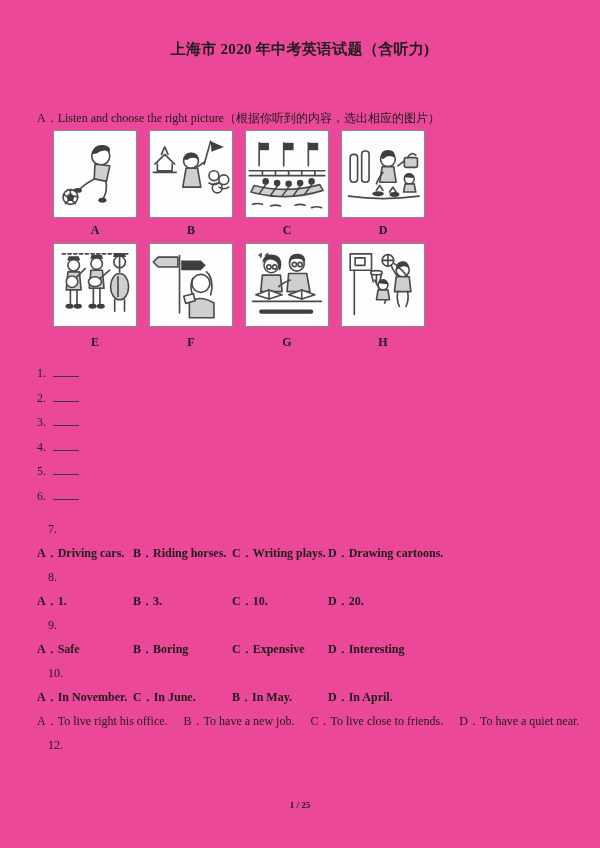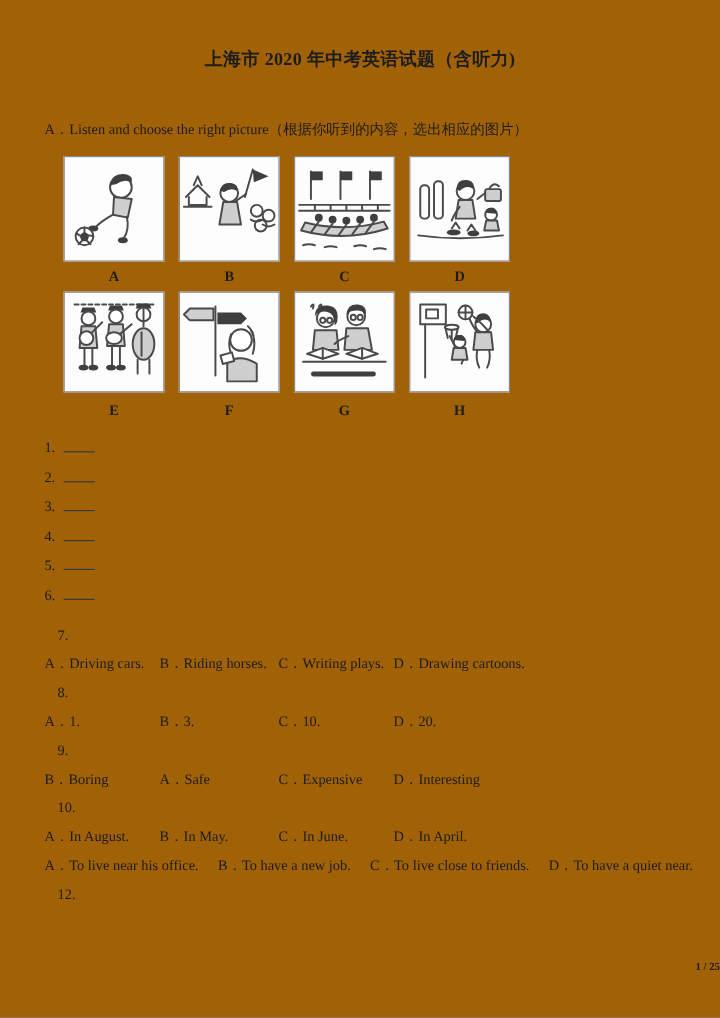--- a/index.html
+++ b/index.html
@@ -1,22 +1,22 @@
 <!DOCTYPE html>
 <html><head>
 <meta charset="utf-8">
 <style>
   html,body{margin:0;padding:0;background:#888;}
   .page{
-    position:relative;width:600px;height:848px;margin:0 auto;background:#a16207;
+    position:relative;width:600px;height:848px;margin:0 auto;background:#ec4899;
     font-family:"Liberation Serif","DejaVu Serif",serif;color:#1c1c1c;overflow:hidden;
   }
   .title{position:absolute;top:40px;left:0;width:100%;text-align:center;
     font-size:15px;font-weight:bold;letter-spacing:.3px;}
-  .heading{position:absolute;top:100px;left:37px;width:540px;font-size:12px;}
+  .heading{position:absolute;top:110px;left:37px;width:540px;font-size:12px;}
   .pic-row{position:absolute;left:53px;display:flex;gap:12px;}
   .pic-row.r1{top:130px;}
   .pic-row.r2{top:243px;}
   .pic-cell{width:84px;display:flex;flex-direction:column;align-items:center;}
   .pic-box{width:84px;border:1px solid #8a8a8a;background:#fdfdfd;box-sizing:border-box;}
   .r1 .pic-box{height:88px;}
   .r2 .pic-box{height:84px;}
   .pic-box svg{width:100%;height:100%;display:block;}
   .pic-label{font-size:12px;font-weight:bold;}
   .r1 .pic-label{margin-top:5px;}
@@ -24,24 +24,24 @@
   .pic-box svg *{stroke:#4a4a4a;fill:none;stroke-width:2;stroke-linecap:round;stroke-linejoin:round;}
   .pic-box svg .dk{fill:#3f3f3f;stroke:none;}
   .pic-box svg .gy{fill:#cfcfcf;stroke:#4a4a4a;}
   .pic-box svg .wh{fill:#ffffff;stroke:#4a4a4a;}
   .blanks{position:absolute;left:37px;top:363px;font-size:12px;}
   .blank-row{height:24.5px;}
   .blank-line{display:inline-block;width:26px;height:13px;margin-left:7px;
     border-bottom:1.4px solid #3a3a3a;}
   .questions{position:absolute;left:37px;top:517px;width:556px;font-size:12px;line-height:24px;}
   .qnum{height:24px;padding-left:11px;}
-  .opts{display:grid;grid-template-columns:96px 99px 96px auto;height:24px;white-space:nowrap;}
+  .opts{display:grid;grid-template-columns:96px 99px 96px auto;height:24px;white-space:nowrap;font-weight:bold;}
   .opts-inline{width:556px;}
   .opts-inline span{margin-right:13px;}
-  .footer{position:absolute;top:800px;left:0;width:100%;text-align:right;
+  .footer{position:absolute;top:800px;left:0;width:100%;text-align:center;
     font-size:9px;font-weight:bold;}
   .watermark{position:absolute;left:458px;top:844px;
     font-family:"DejaVu Sans","Liberation Sans",sans-serif;
     font-size:27px;font-weight:bold;color:#fff;letter-spacing:2px;
     -webkit-text-stroke:2px #242424;
     text-shadow:-2px -2px 0 #242424,2px -2px 0 #242424,-2px 2px 0 #242424,2px 2px 0 #242424;margin-top:48px;}
 </style>
 </head>
 <body>
 
@@ -243,34 +243,34 @@
     </div>
     <div class="qnum">8.</div>
     <div class="opts">
       <span>A．1.</span>
       <span>B．3.</span>
       <span>C．10.</span>
       <span>D．20.</span>
     </div>
     <div class="qnum">9.</div>
     <div class="opts">
+      <span>A．Safe</span>
       <span>B．Boring</span>
-      <span>A．Safe</span>
       <span>C．Expensive</span>
       <span>D．Interesting</span>
     </div>
     <div class="qnum">10.</div>
     <div class="opts">
-      <span>A．In August.</span>
+      <span>A．In November.</span>
+      <span>C．In June.</span>
       <span>B．In May.</span>
-      <span>C．In June.</span>
       <span>D．In April.</span>
     </div>
     <div class="opts-inline">
-      <span>A．To live near his office.</span>
+      <span>A．To live right his office.</span>
       <span>B．To have a new job.</span>
       <span>C．To live close to friends.</span>
       <span>D．To have a quiet near.</span>
     </div>
     <div class="qnum">12.</div>
   </div>
 
   <div class="footer">1 / 25</div>
 
   <div class="watermark">广东龙网</div>

